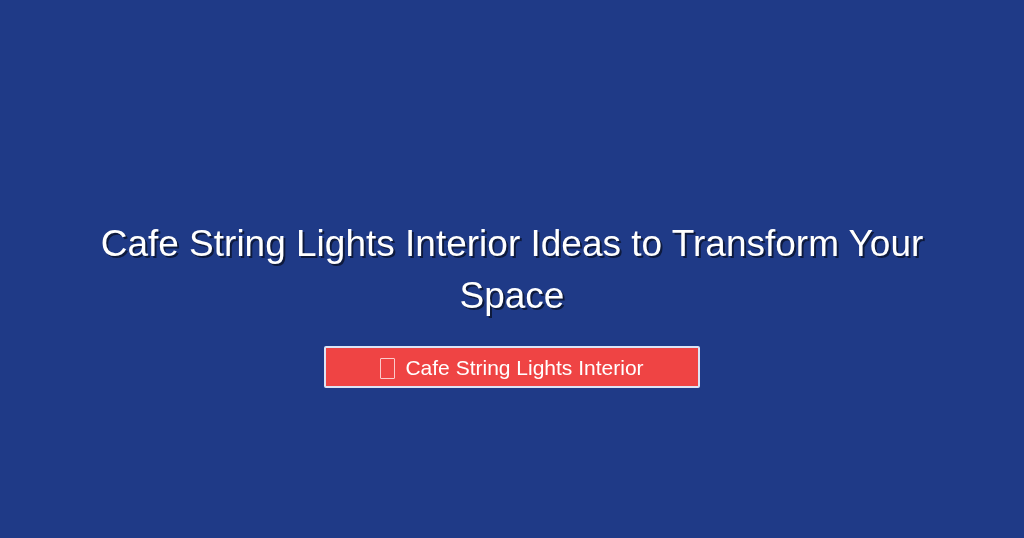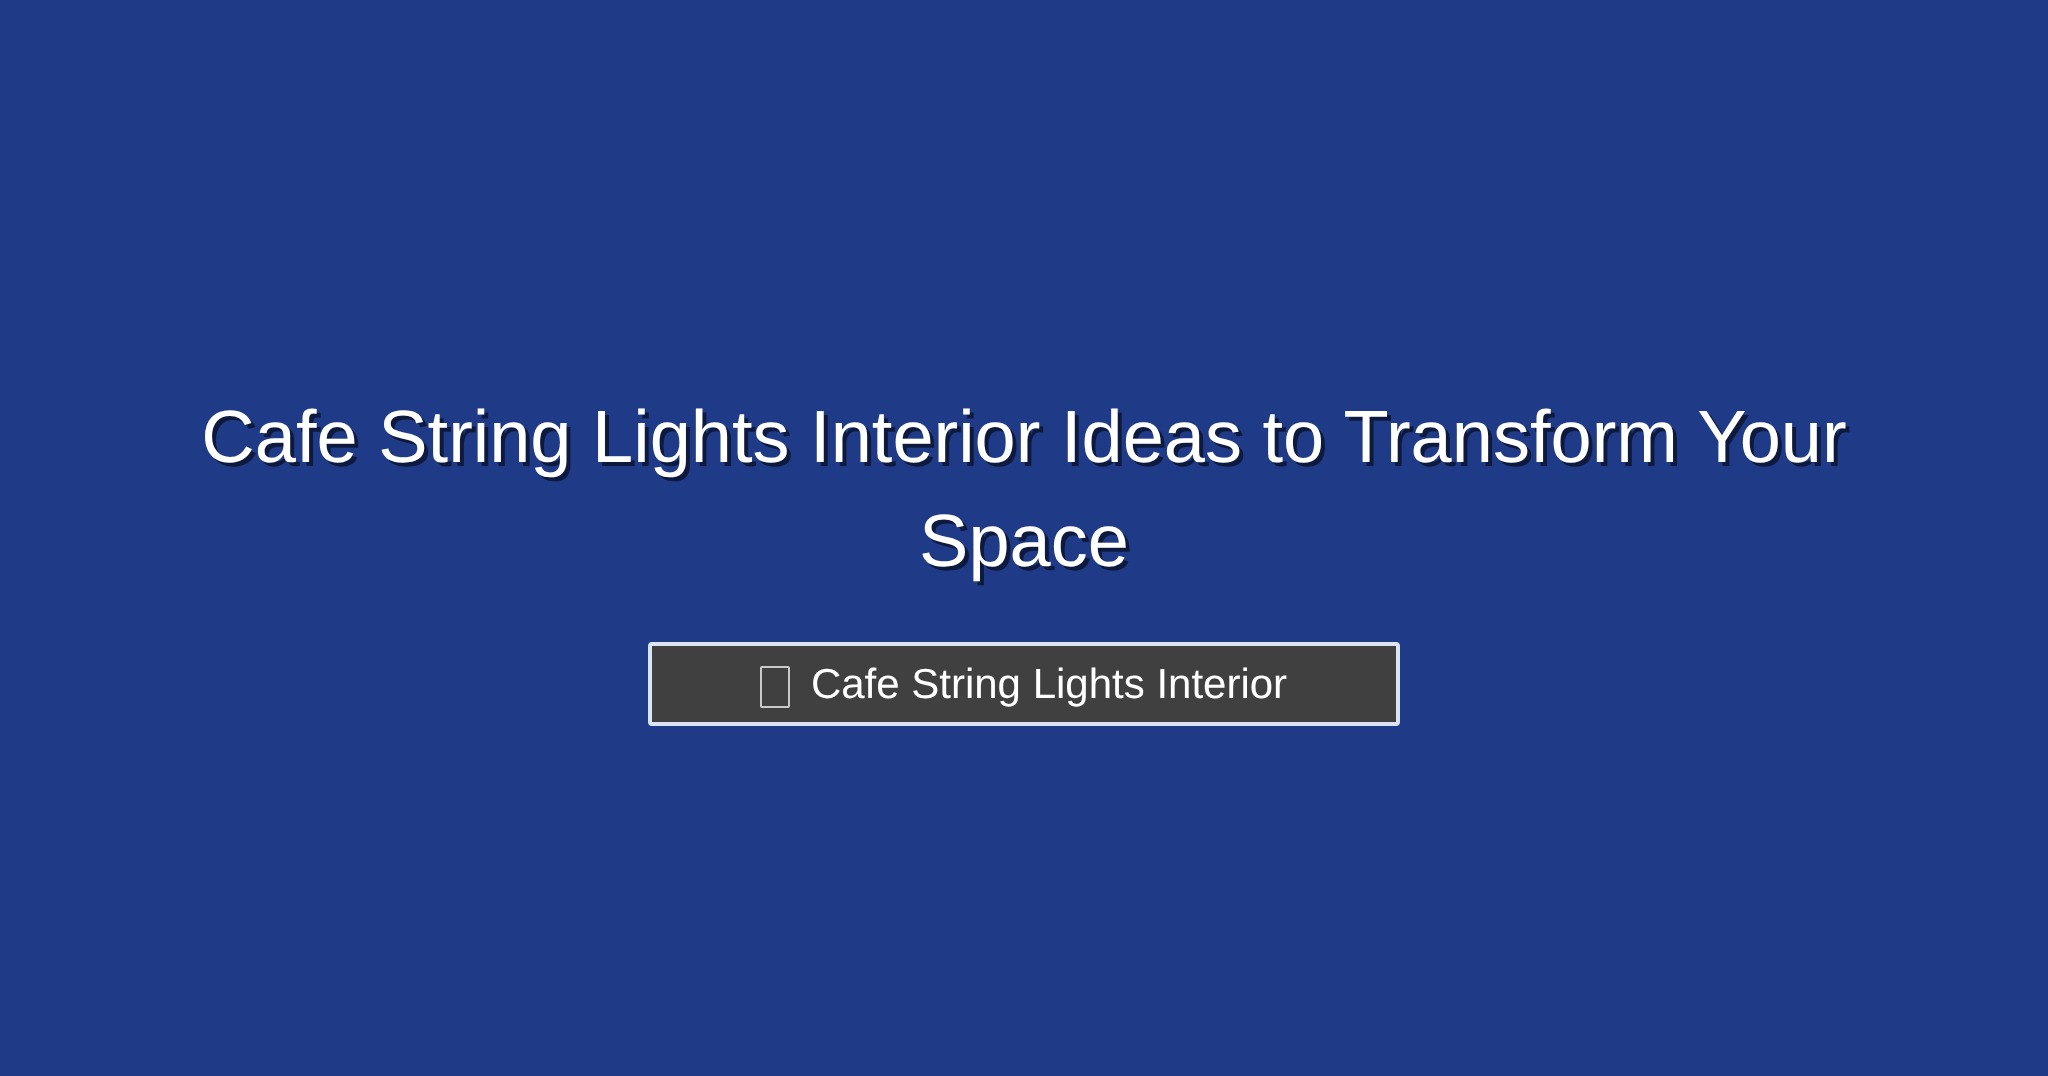--- a/index.html
+++ b/index.html
@@ -17,21 +17,21 @@
 
   .hero {
     position: relative;
     width: 1024px;
     height: 388px;
     background: #1f3a87;
     box-sizing: border-box;
     display: flex;
     flex-direction: column;
     align-items: center;
-    justify-content: center;
+    justify-content: flex-end;
   }
 
   .hero-inner {
     width: 920px;
     margin: 0 auto;
     text-align: center;
     padding-top: 168px;
     box-sizing: border-box;
   }
 
@@ -56,21 +56,21 @@
   }
 
   .cta-button {
     display: inline-flex;
     align-items: center;
     justify-content: center;
     gap: 10px;
     box-sizing: border-box;
     width: 376px;
     height: 42px;
-    background: #404040;
+    background: #ef4444;
     border: 2px solid #dbe4f5;
     border-radius: 2px;
     color: #ffffff;
     font-family: "Liberation Sans", sans-serif;
     font-size: 21px;
     font-weight: 400;
     line-height: 1;
     letter-spacing: 0px;
     text-decoration: none;
     cursor: pointer;

